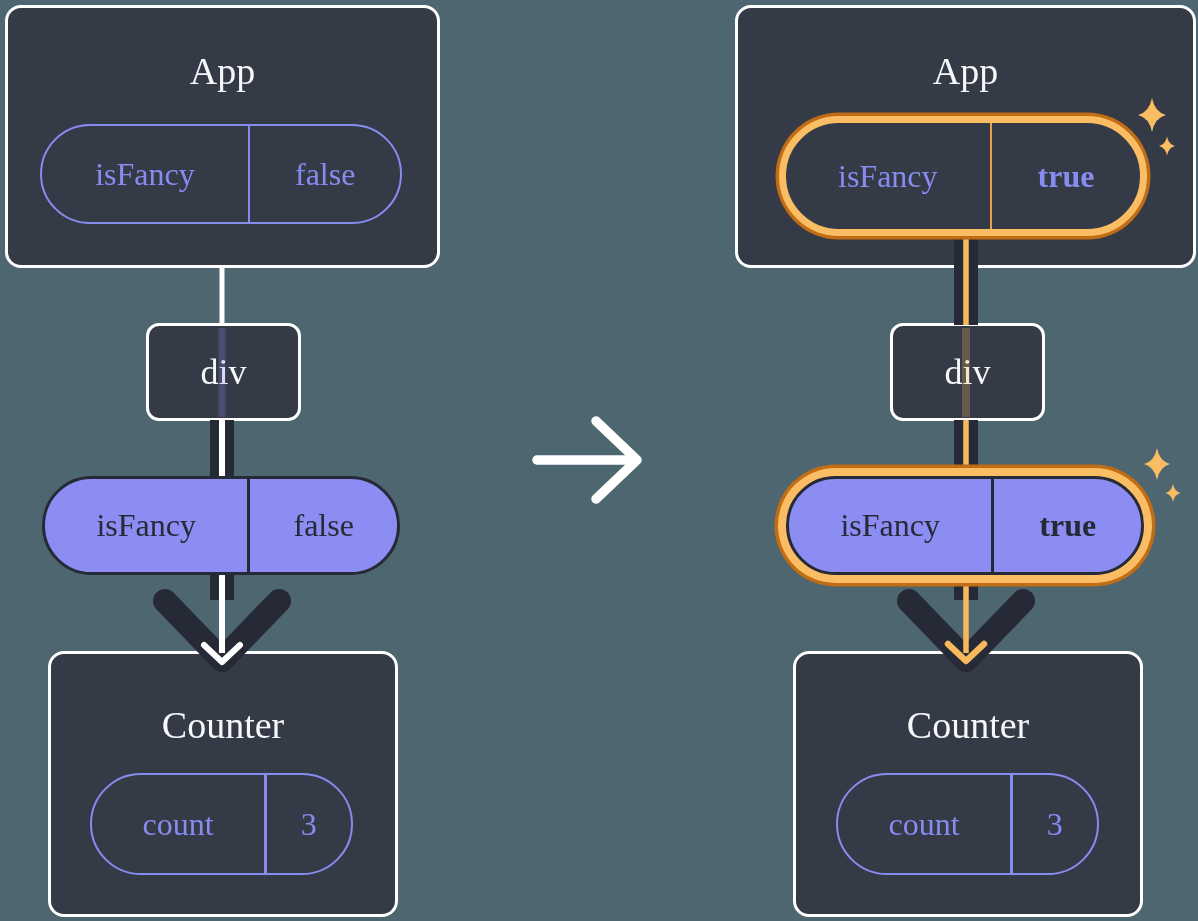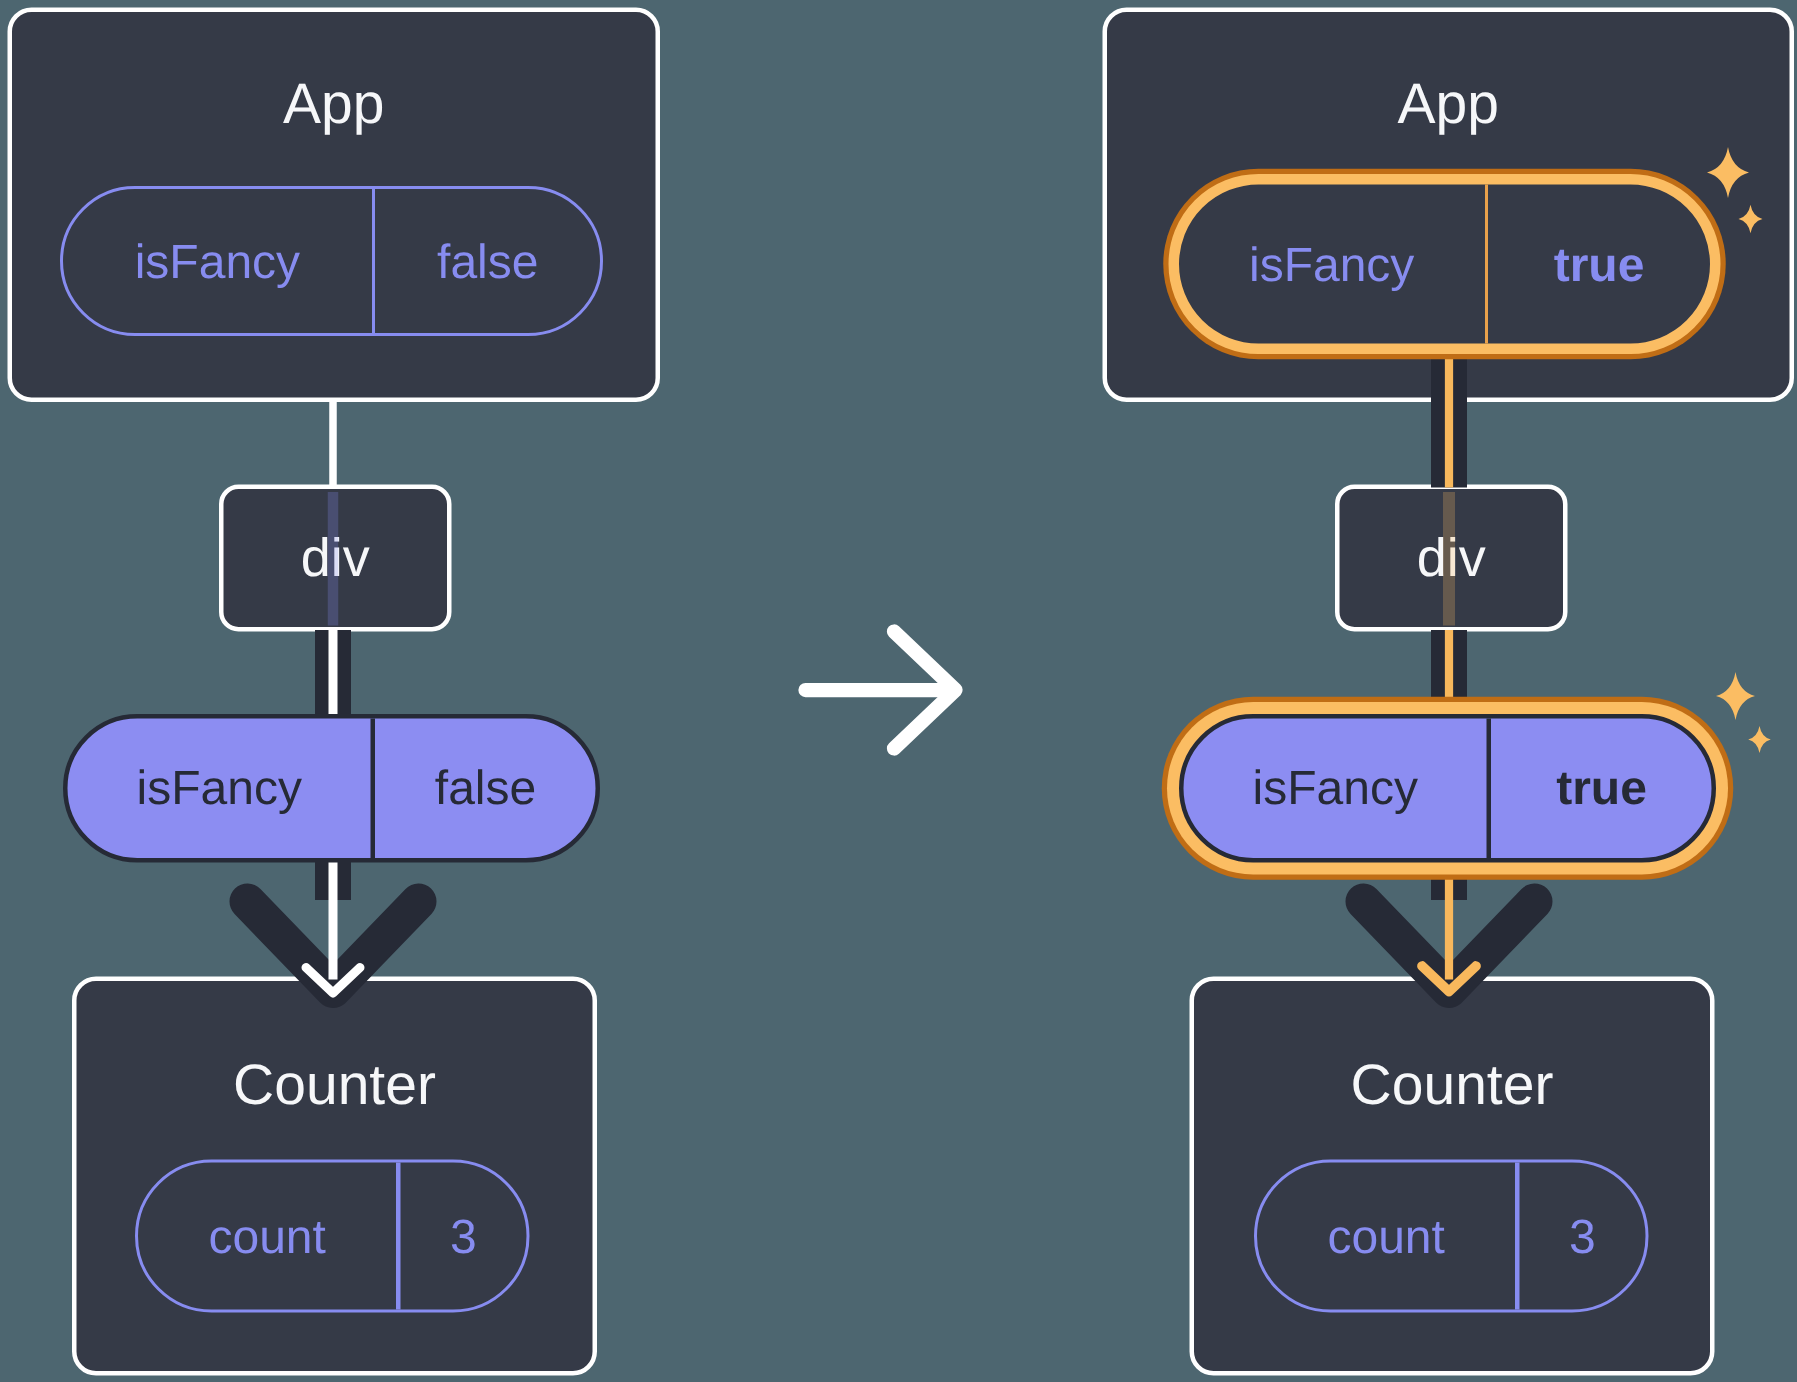--- a/index.html
+++ b/index.html
@@ -4,21 +4,21 @@
 <style>
   :root{
     --bg:#4d6670; --box-fill:#353a47; --white:#ffffff; --white-text:#f6f7f9;
     --dark:#262a36; --purple-outline:#878cf0; --purple-fill:#8c8df2;
     --orange-light:#fbbd63; --orange-dark:#c06d15; --orange-divider:#e9a14b;
     --orange-line:#f8b85c; --sparkle:#fbbd63;
   }
   html,body{margin:0;padding:0;}
   *,*::before,*::after{box-sizing:border-box;}
   body{font-family:"Liberation Sans",sans-serif;background:var(--bg);}
-  .canvas{position:relative;width:1198px;height:921px;background:var(--bg);overflow:hidden;}
+  .canvas{position:relative;width:1198px;height:921px;background:var(--bg);overflow:hidden;font-family:Liberation Serif, serif;}
 
   .box{position:absolute;background:var(--box-fill);border:3.5px solid var(--white);border-radius:16px;z-index:1;}
   .box-title{position:absolute;left:0;right:0;text-align:center;font-size:38px;color:var(--white-text);z-index:2;}
 
   .lines{position:absolute;inset:0;z-index:3;}
 
   .pill{position:absolute;display:flex;align-items:stretch;border-radius:999px;z-index:4;}
   .pill .cell{display:flex;align-items:center;justify-content:center;font-size:32px;}
   .pill .cell.name{flex:0 0 57.5%;}
   .pill .cell.value{flex:1 1 auto;}

